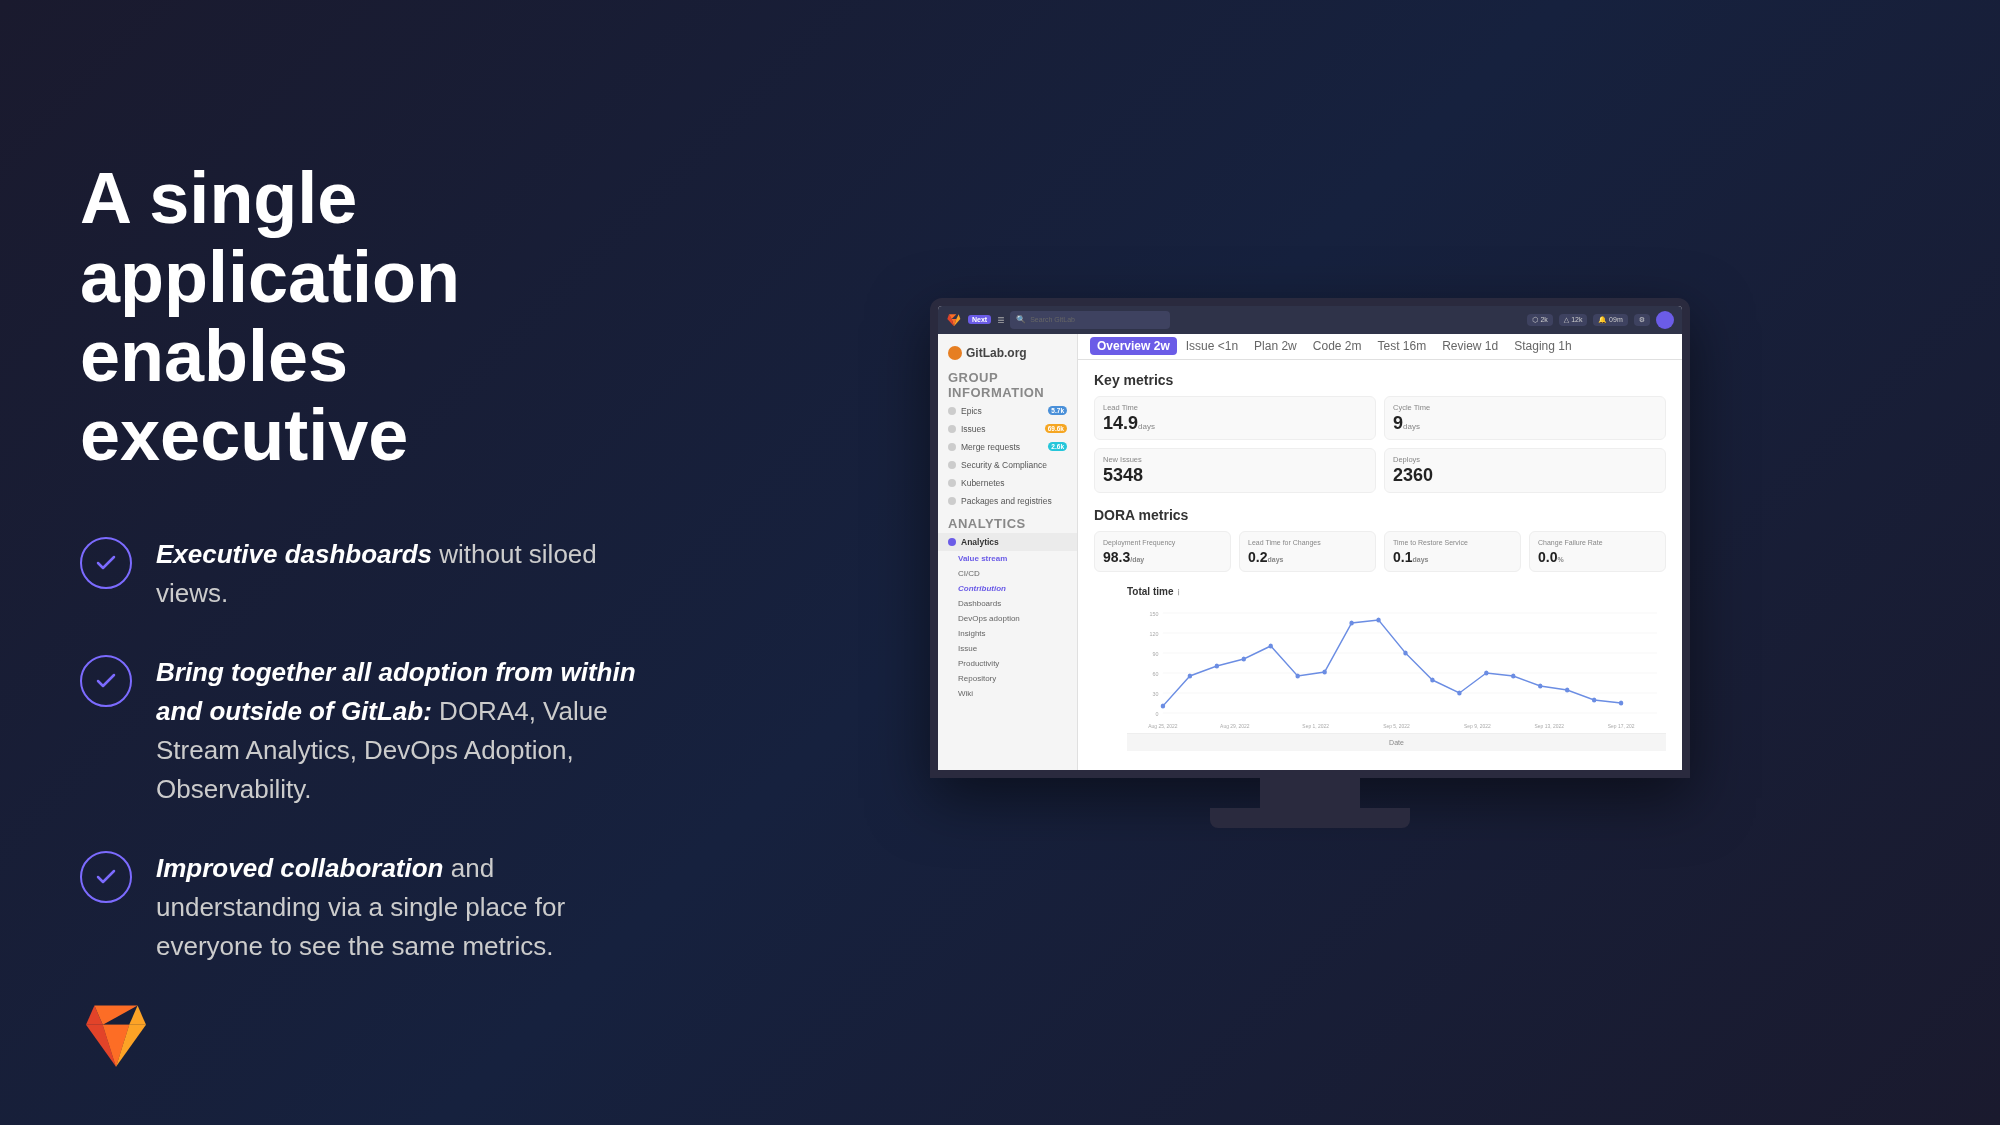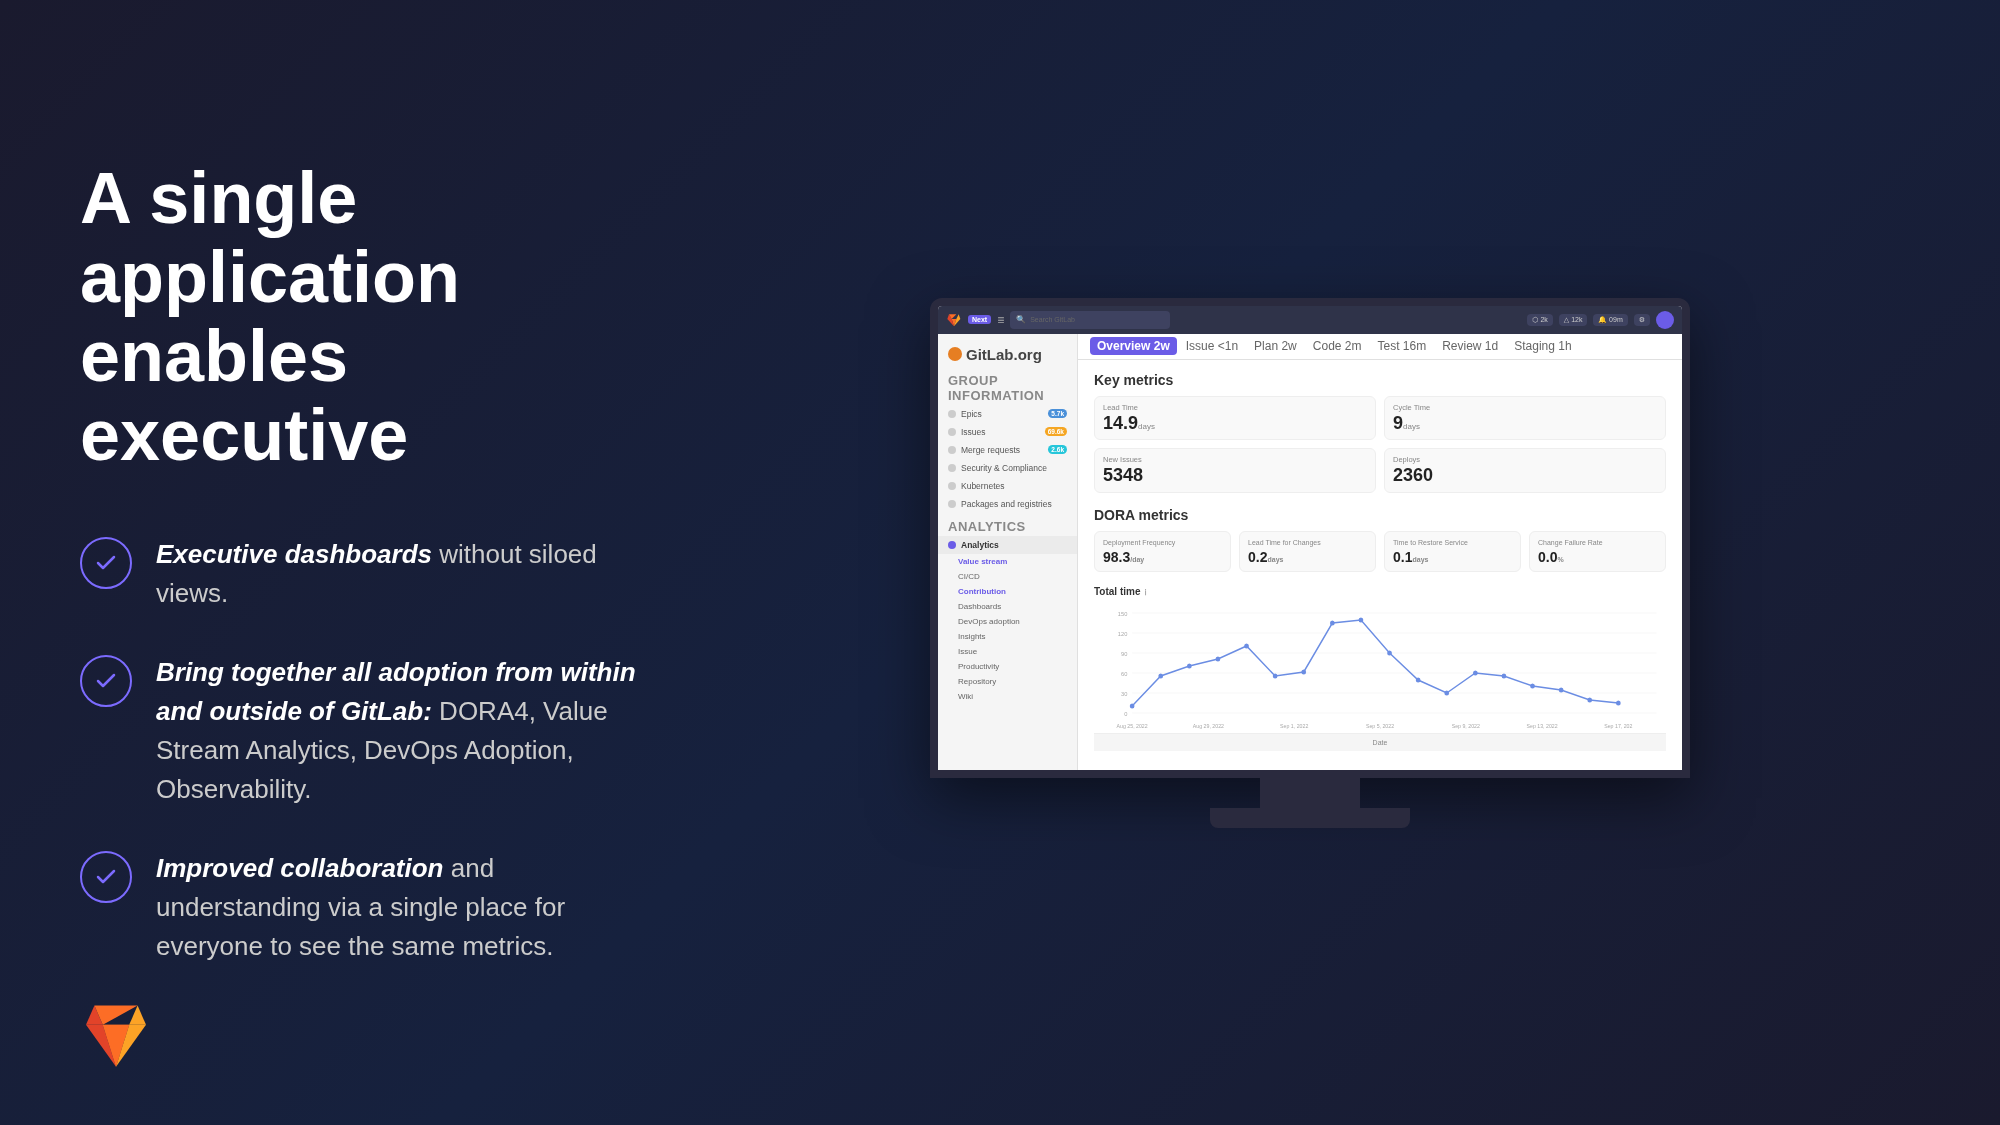--- a/index.html
+++ b/index.html
@@ -223,21 +223,21 @@
       width: 140px;
       background: #f5f5f5;
       border-right: 1px solid #e0e0e0;
       flex-shrink: 0;
       padding: 8px 0;
       overflow: hidden;
     }
 
     .sidebar-org {
       padding: 4px 10px;
-      font-size: 15px;
+      font-size: 12px;
       font-weight: 700;
       color: #444;
       display: flex;
       align-items: center;
       gap: 4px;
     }
 
     .sidebar-org-icon {
       width: 14px;
       height: 14px;
@@ -420,20 +420,21 @@
     }
 
     .dora-unit {
       font-size: 7px;
       color: #888;
     }
 
     
     .chart-section {
       flex: 1;
+      margin-left: 33px;
     }
 
     .chart-title {
       font-size: 10px;
       font-weight: 600;
       color: #333;
       margin-bottom: 6px;
       display: flex;
       align-items: center;
       gap: 4px;
@@ -592,21 +593,21 @@
               <div class="sidebar-section-label">Analytics</div>
 
               <div class="sidebar-item active">
                 <div class="sidebar-item-left">
                   <div class="sidebar-dot" style="background:#6b5ce7;"></div>
                   <span>Analytics</span>
                 </div>
               </div>
               <div class="sidebar-sub-item active">Value stream</div>
               <div class="sidebar-sub-item">CI/CD</div>
-              <div class="sidebar-sub-item" style="color:#6b5ce7;font-weight:600;">Contribution</div>
+              <div class="sidebar-sub-item" style="color:#6b5ce7;font-weight:600;font-style:italic;">Contribution</div>
               <div class="sidebar-sub-item">Dashboards</div>
               <div class="sidebar-sub-item">DevOps adoption</div>
               <div class="sidebar-sub-item">Insights</div>
               <div class="sidebar-sub-item">Issue</div>
               <div class="sidebar-sub-item">Productivity</div>
               <div class="sidebar-sub-item">Repository</div>
               <div class="sidebar-sub-item">Wiki</div>
             </div>
 
             <div class="app-main">

